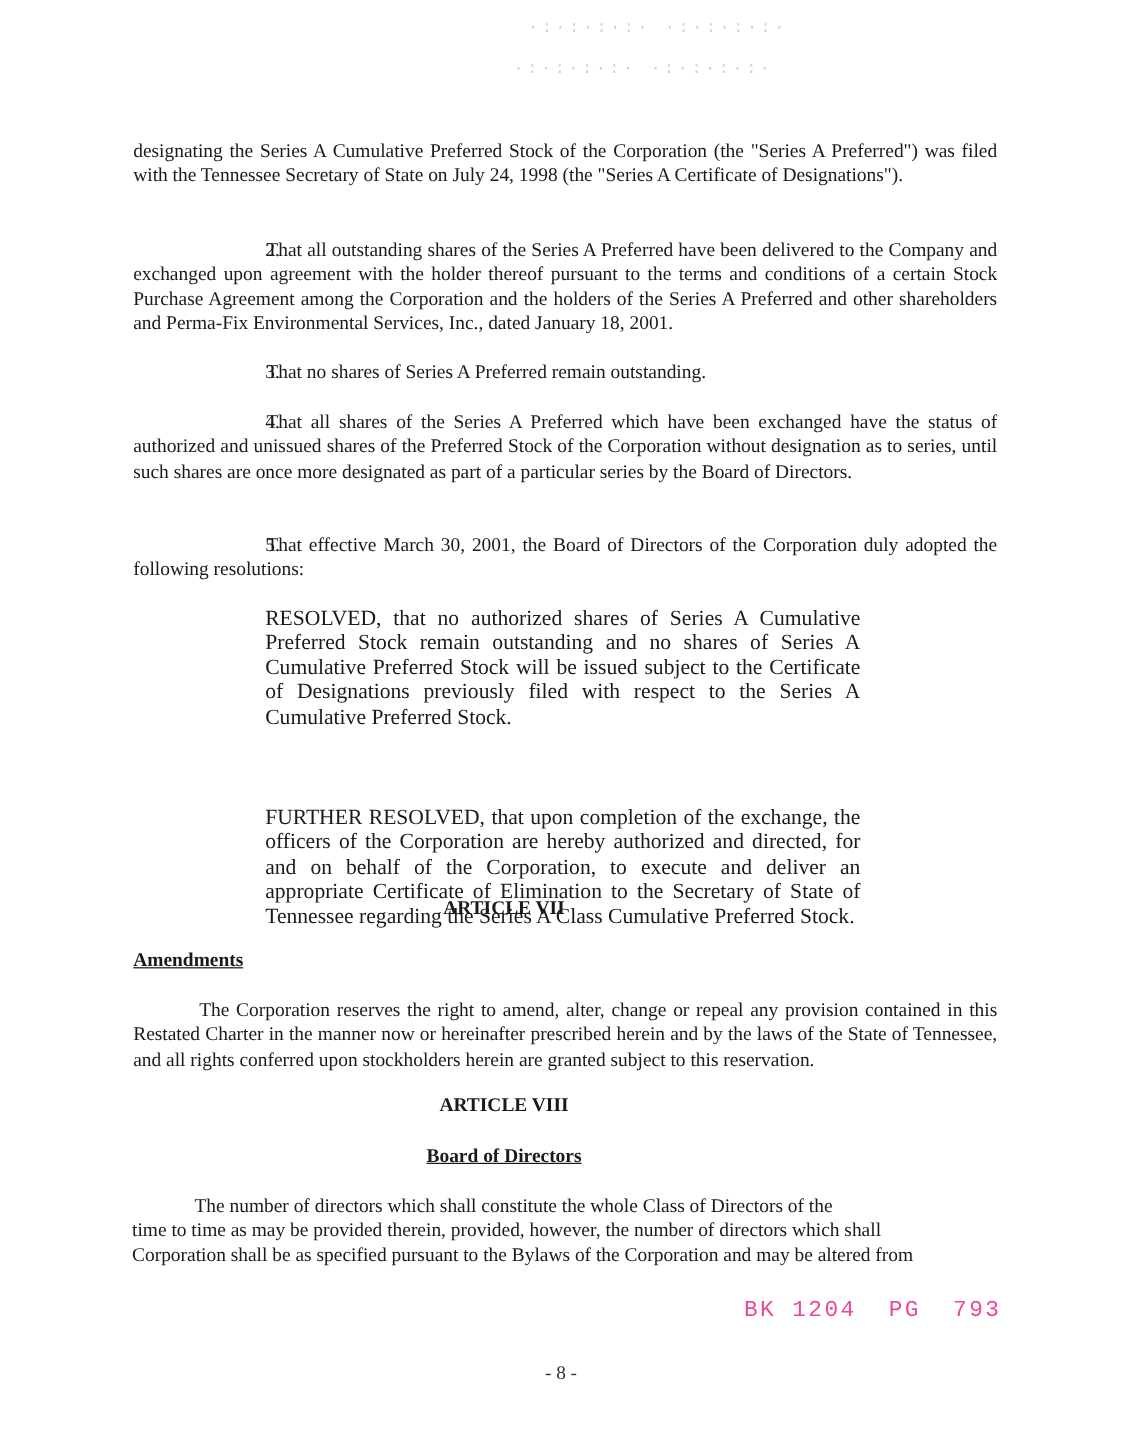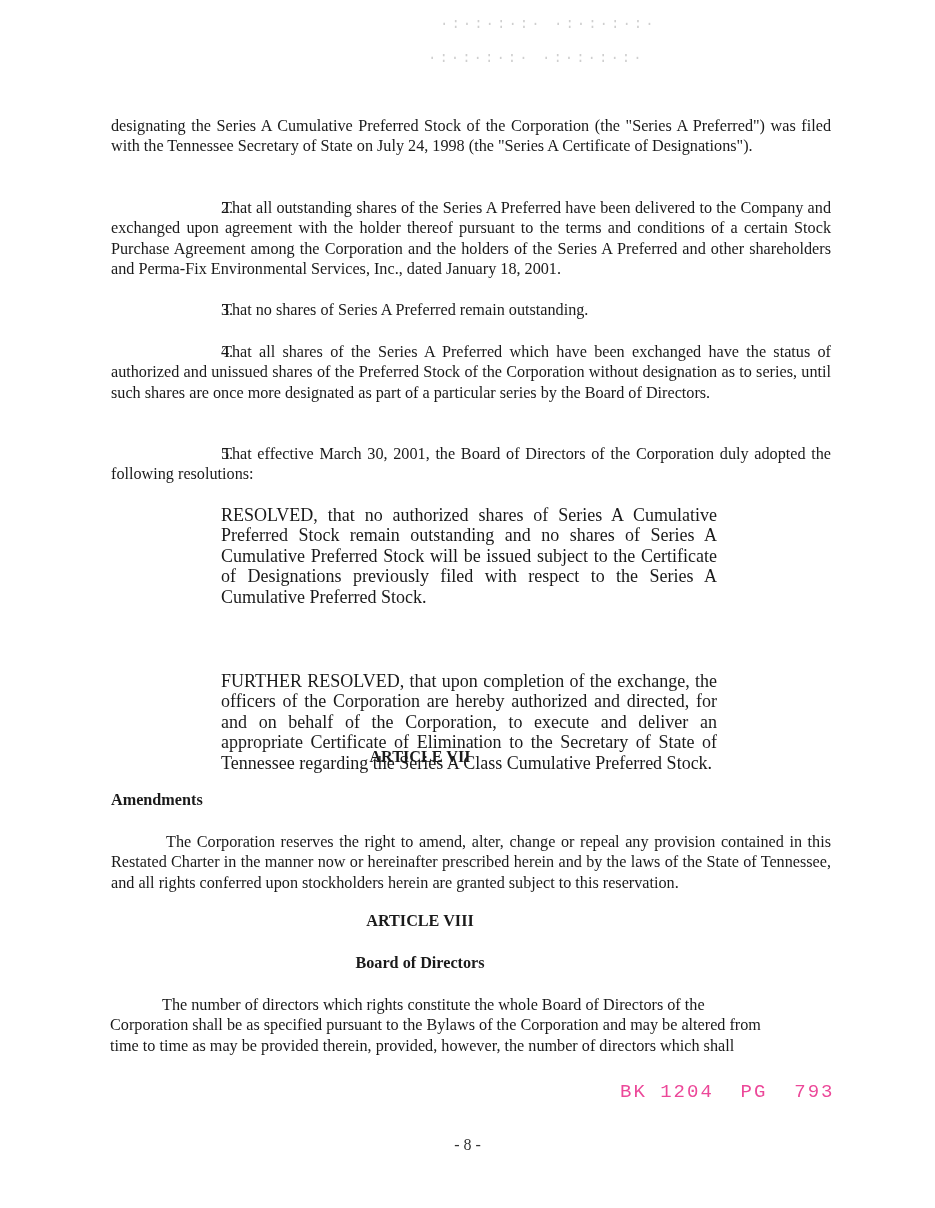--- a/index.html
+++ b/index.html
@@ -41,21 +41,21 @@
     line-height: 20.4px;
     text-align: justify;
   }
   .heading {
     position: absolute;
     left: 0; width: 840px;
     text-align: center;
     font-weight: bold;
     font-size: 16.2px;
   }
-  .underline { }
+  .underline { text-decoration: underline; }
   .bk-stamp {
     position: absolute;
     left: 620px; top: 1081px;
     font-family: "Liberation Mono", "DejaVu Sans Mono", monospace;
     font-size: 19px;
     color: #ec4899;
     letter-spacing: 2px;
     white-space: pre;
   }
   .page-num {
@@ -106,19 +106,19 @@
 </div>
 <div class="page-text justify" style="top:832px;">
   <p class="indent">The Corporation reserves the right to amend, alter, change or repeal any provision contained in this Restated Charter in the manner now or hereinafter prescribed herein and by the laws of the State of Tennessee, and all rights conferred upon stockholders herein are granted subject to this reservation.</p>
 </div>
 
 <div class="heading" style="top:912px;">ARTICLE VIII</div>
 <div class="heading" style="top:954px;">
   <span class="underline">Board of Directors</span>
 </div>
 <div class="page-text" style="top:995px; left:110px; width:730px;">
-  <p style="padding-left:52px;">The number of directors which rights constitute the whole Board of Directors of the</p>
+  <p style="padding-left:52px;">The number of directors which shall constitute the whole Class of Directors of the</p>
+  <p>time to time as may be provided therein, provided, however, the number of directors which shall</p>
   <p>Corporation shall be as specified pursuant to the Bylaws of the Corporation and may be altered from</p>
-  <p>time to time as may be provided therein, provided, however, the number of directors which shall</p>
 </div>
 
 <div class="bk-stamp">BK 1204  PG  793</div>
 <div class="page-num">- 8 -</div>
 
 </body></html>

